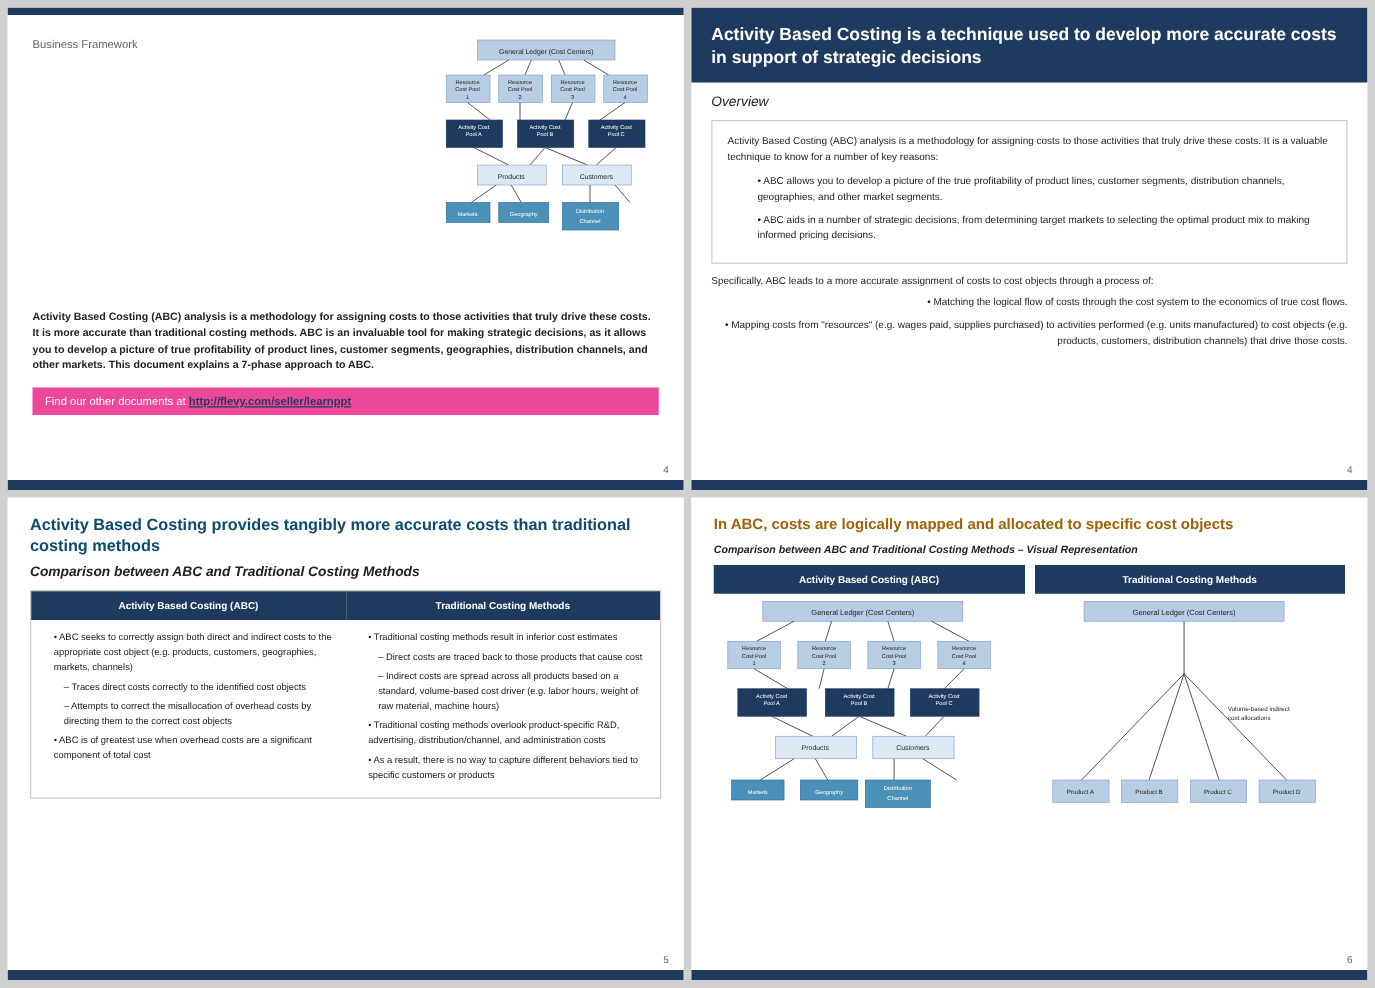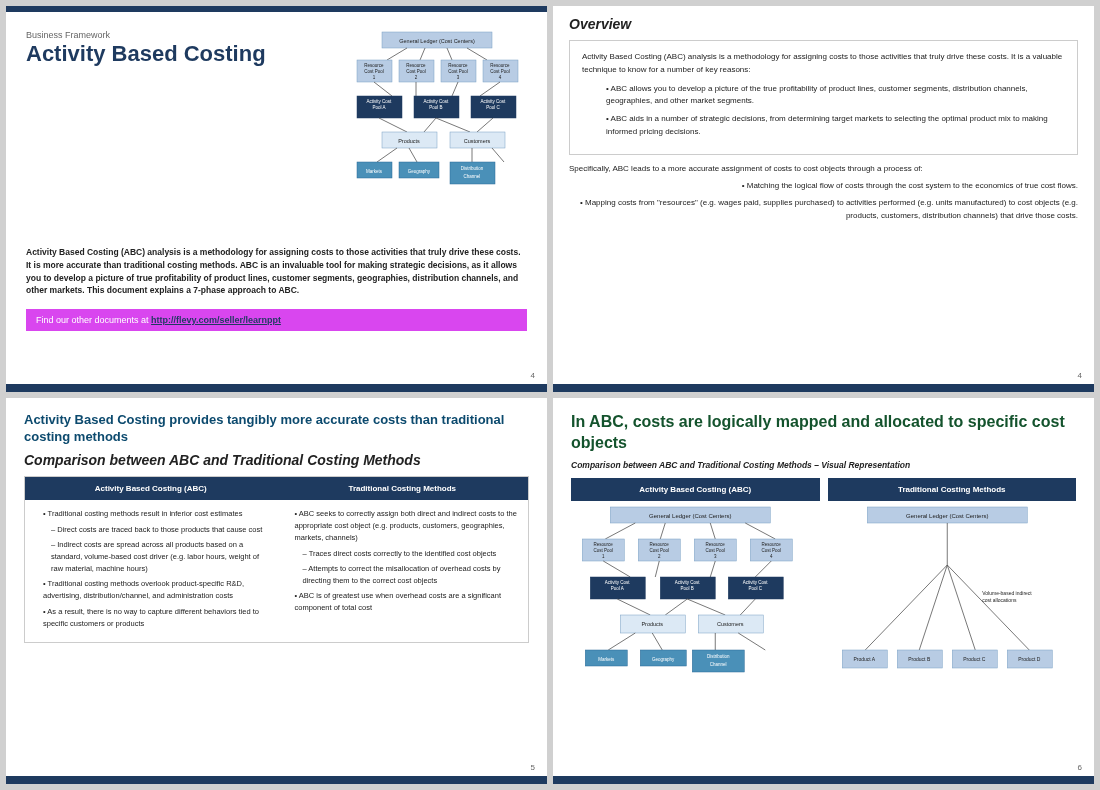--- a/index.html
+++ b/index.html
@@ -60,21 +60,21 @@
       line-height: 1.1;
     }
     .slide1-body-text {
       font-size: 8.5px;
       color: #222;
       line-height: 1.5;
       margin-top: 12px;
       font-weight: bold;
     }
     .slide1-footer-link {
-      background: #d946ef;
+      background: #ec4899;
       color: white;
       font-size: 9px;
       padding: 6px 10px;
       margin-top: 12px;
     }
     .slide1-footer-link a {
       color: #1e3a5f;
       font-weight: bold;
     }
     .slide1-bottom-bar {
@@ -104,22 +104,22 @@
       font-size: 14px;
       font-weight: bold;
       line-height: 1.3;
     }
     .slide2-content {
       padding: 10px 16px;
       flex: 1;
     }
     .slide2-overview-label {
       font-style: italic;
-      font-weight: bold;
-      font-size: 14px;
+      font-weight: normal;
+      font-size: 11px;
       color: #222;
       margin-bottom: 8px;
     }
     .slide2-info-box {
       border: 1px solid #ccc;
       padding: 10px 12px;
       font-size: 8px;
       line-height: 1.6;
       color: #222;
     }
@@ -171,21 +171,21 @@
     .slide3-title {
       color: #0c4a6e;
       font-size: 13px;
       font-weight: bold;
       line-height: 1.3;
       margin-bottom: 6px;
     }
     .slide3-subtitle {
       font-style: italic;
       font-weight: bold;
-      font-size: 14px;
+      font-size: 11px;
       color: #222;
       margin-bottom: 8px;
     }
     .slide3-table {
       display: grid;
       grid-template-columns: 1fr 1fr;
       gap: 0;
       border: 1px solid #ccc;
     }
     .slide3-col-header {
@@ -217,22 +217,22 @@
 
     
     .slide4 {
       padding: 0;
     }
     .slide4-content {
       padding: 14px 18px;
       flex: 1;
     }
     .slide4-title {
-      color: #14532d;
-      font-size: 16px;
+      color: #a16207;
+      font-size: 12px;
       font-weight: bold;
       line-height: 1.3;
       margin-bottom: 6px;
     }
     .slide4-subtitle {
       font-style: italic;
       font-weight: bold;
       font-size: 8.5px;
       color: #222;
       margin-bottom: 8px;
@@ -265,21 +265,20 @@
   </style>
 </head>
 <body>
 
 <div class="slide slide1">
   <div class="slide1-top-bar"></div>
   <div class="slide1-content">
     <div class="slide1-header">
       <div class="slide1-title-area">
         <div class="business-framework-label">Business Framework</div>
-        <div class="slide1-main-title">Activity Based Costing</div>
       </div>
 
       <div class="mini-diagram">
         <svg width="175" height="200" viewBox="0 0 175 200">
 
           <rect x="30" y="2" width="110" height="16" fill="#b8cce4" stroke="#7aa0c4" stroke-width="0.5"></rect>
           <text x="85" y="13" font-size="5.5" text-anchor="middle" fill="#222">General Ledger (Cost Centers)</text>
 
           <line x1="55" y1="18" x2="35" y2="30" stroke="#555" stroke-width="0.8"></line>
           <line x1="73" y1="18" x2="68" y2="30" stroke="#555" stroke-width="0.8"></line>
@@ -346,20 +345,23 @@
     <div class="slide1-body-text">Activity Based Costing (ABC) analysis is a methodology for assigning costs to those activities that truly drive these costs. It is more accurate than traditional costing methods. ABC is an invaluable tool for making strategic decisions, as it allows you to develop a picture of true profitability of product lines, customer segments, geographies, distribution channels, and other markets. This document explains a 7-phase approach to ABC.</div>
     <div class="slide1-footer-link">
       <span>Find our other documents at </span><a href="#">http://flevy.com/seller/learnppt</a>
     </div>
   </div>
   <div class="slide1-bottom-bar"></div>
   <div class="page-num">4</div>
 </div>
 
 <div class="slide slide2">
+  <div class="slide2-header">
+    <div class="slide2-header-title">Activity Based Costing is a technique used to develop more accurate costs in support of strategic decisions</div>
+  </div>
   <div class="slide2-content">
     <div class="slide2-overview-label">Overview</div>
     <div class="slide2-info-box">
       <div class="intro-para">Activity Based Costing (ABC) analysis is a methodology for assigning costs to those activities that truly drive these costs. It is a valuable technique to know for a number of key reasons:</div>
       <div class="bullet">ABC allows you to develop a picture of the true profitability of product lines, customer segments, distribution channels, geographies, and other market segments.</div>
       <div class="bullet">ABC aids in a number of strategic decisions, from determining target markets to selecting the optimal product mix to making informed pricing decisions.</div>
     </div>
     <div class="slide2-para">
       <div style="margin-bottom:4px;">Specifically, ABC leads to a more accurate assignment of costs to cost objects through a process of:</div>
       <div class="bullet">Matching the logical flow of costs through the cost system to the economics of true cost flows.</div>
@@ -371,31 +373,31 @@
 </div>
 
 <div class="slide slide3">
   <div class="slide3-content">
     <div class="slide3-title">Activity Based Costing provides tangibly more accurate costs than traditional costing methods</div>
     <div class="slide3-subtitle">Comparison between ABC and Traditional Costing Methods</div>
     <div class="slide3-table">
       <div class="slide3-col-header">Activity Based Costing (ABC)</div>
       <div class="slide3-col-header">Traditional Costing Methods</div>
       <div class="slide3-col-body">
+        <div class="bullet">ABC seeks to correctly assign both direct and indirect costs to the appropriate cost object (e.g. products, customers, geographies, markets, channels)</div>
+        <div class="sub-bullet">Traces direct costs correctly to the identified cost objects</div>
+        <div class="sub-bullet">Attempts to correct the misallocation of overhead costs by directing them to the correct cost objects</div>
+        <div class="bullet">ABC is of greatest use when overhead costs are a significant component of total cost</div>
+      </div>
+      <div class="slide3-col-body">
         <div class="bullet">Traditional costing methods result in inferior cost estimates</div>
         <div class="sub-bullet">Direct costs are traced back to those products that cause cost</div>
         <div class="sub-bullet">Indirect costs are spread across all products based on a standard, volume-based cost driver (e.g. labor hours, weight of raw material, machine hours)</div>
         <div class="bullet">Traditional costing methods overlook product-specific R&amp;D, advertising, distribution/channel, and administration costs</div>
         <div class="bullet">As a result, there is no way to capture different behaviors tied to specific customers or products</div>
-      </div>
-      <div class="slide3-col-body">
-        <div class="bullet">ABC seeks to correctly assign both direct and indirect costs to the appropriate cost object (e.g. products, customers, geographies, markets, channels)</div>
-        <div class="sub-bullet">Traces direct costs correctly to the identified cost objects</div>
-        <div class="sub-bullet">Attempts to correct the misallocation of overhead costs by directing them to the correct cost objects</div>
-        <div class="bullet">ABC is of greatest use when overhead costs are a significant component of total cost</div>
       </div>
     </div>
   </div>
   <div class="slide3-bottom-bar"></div>
   <div class="page-num">5</div>
 </div>
 
 <div class="slide slide4">
   <div class="slide4-content">
     <div class="slide4-title">In ABC, costs are logically mapped and allocated to specific cost objects</div>

